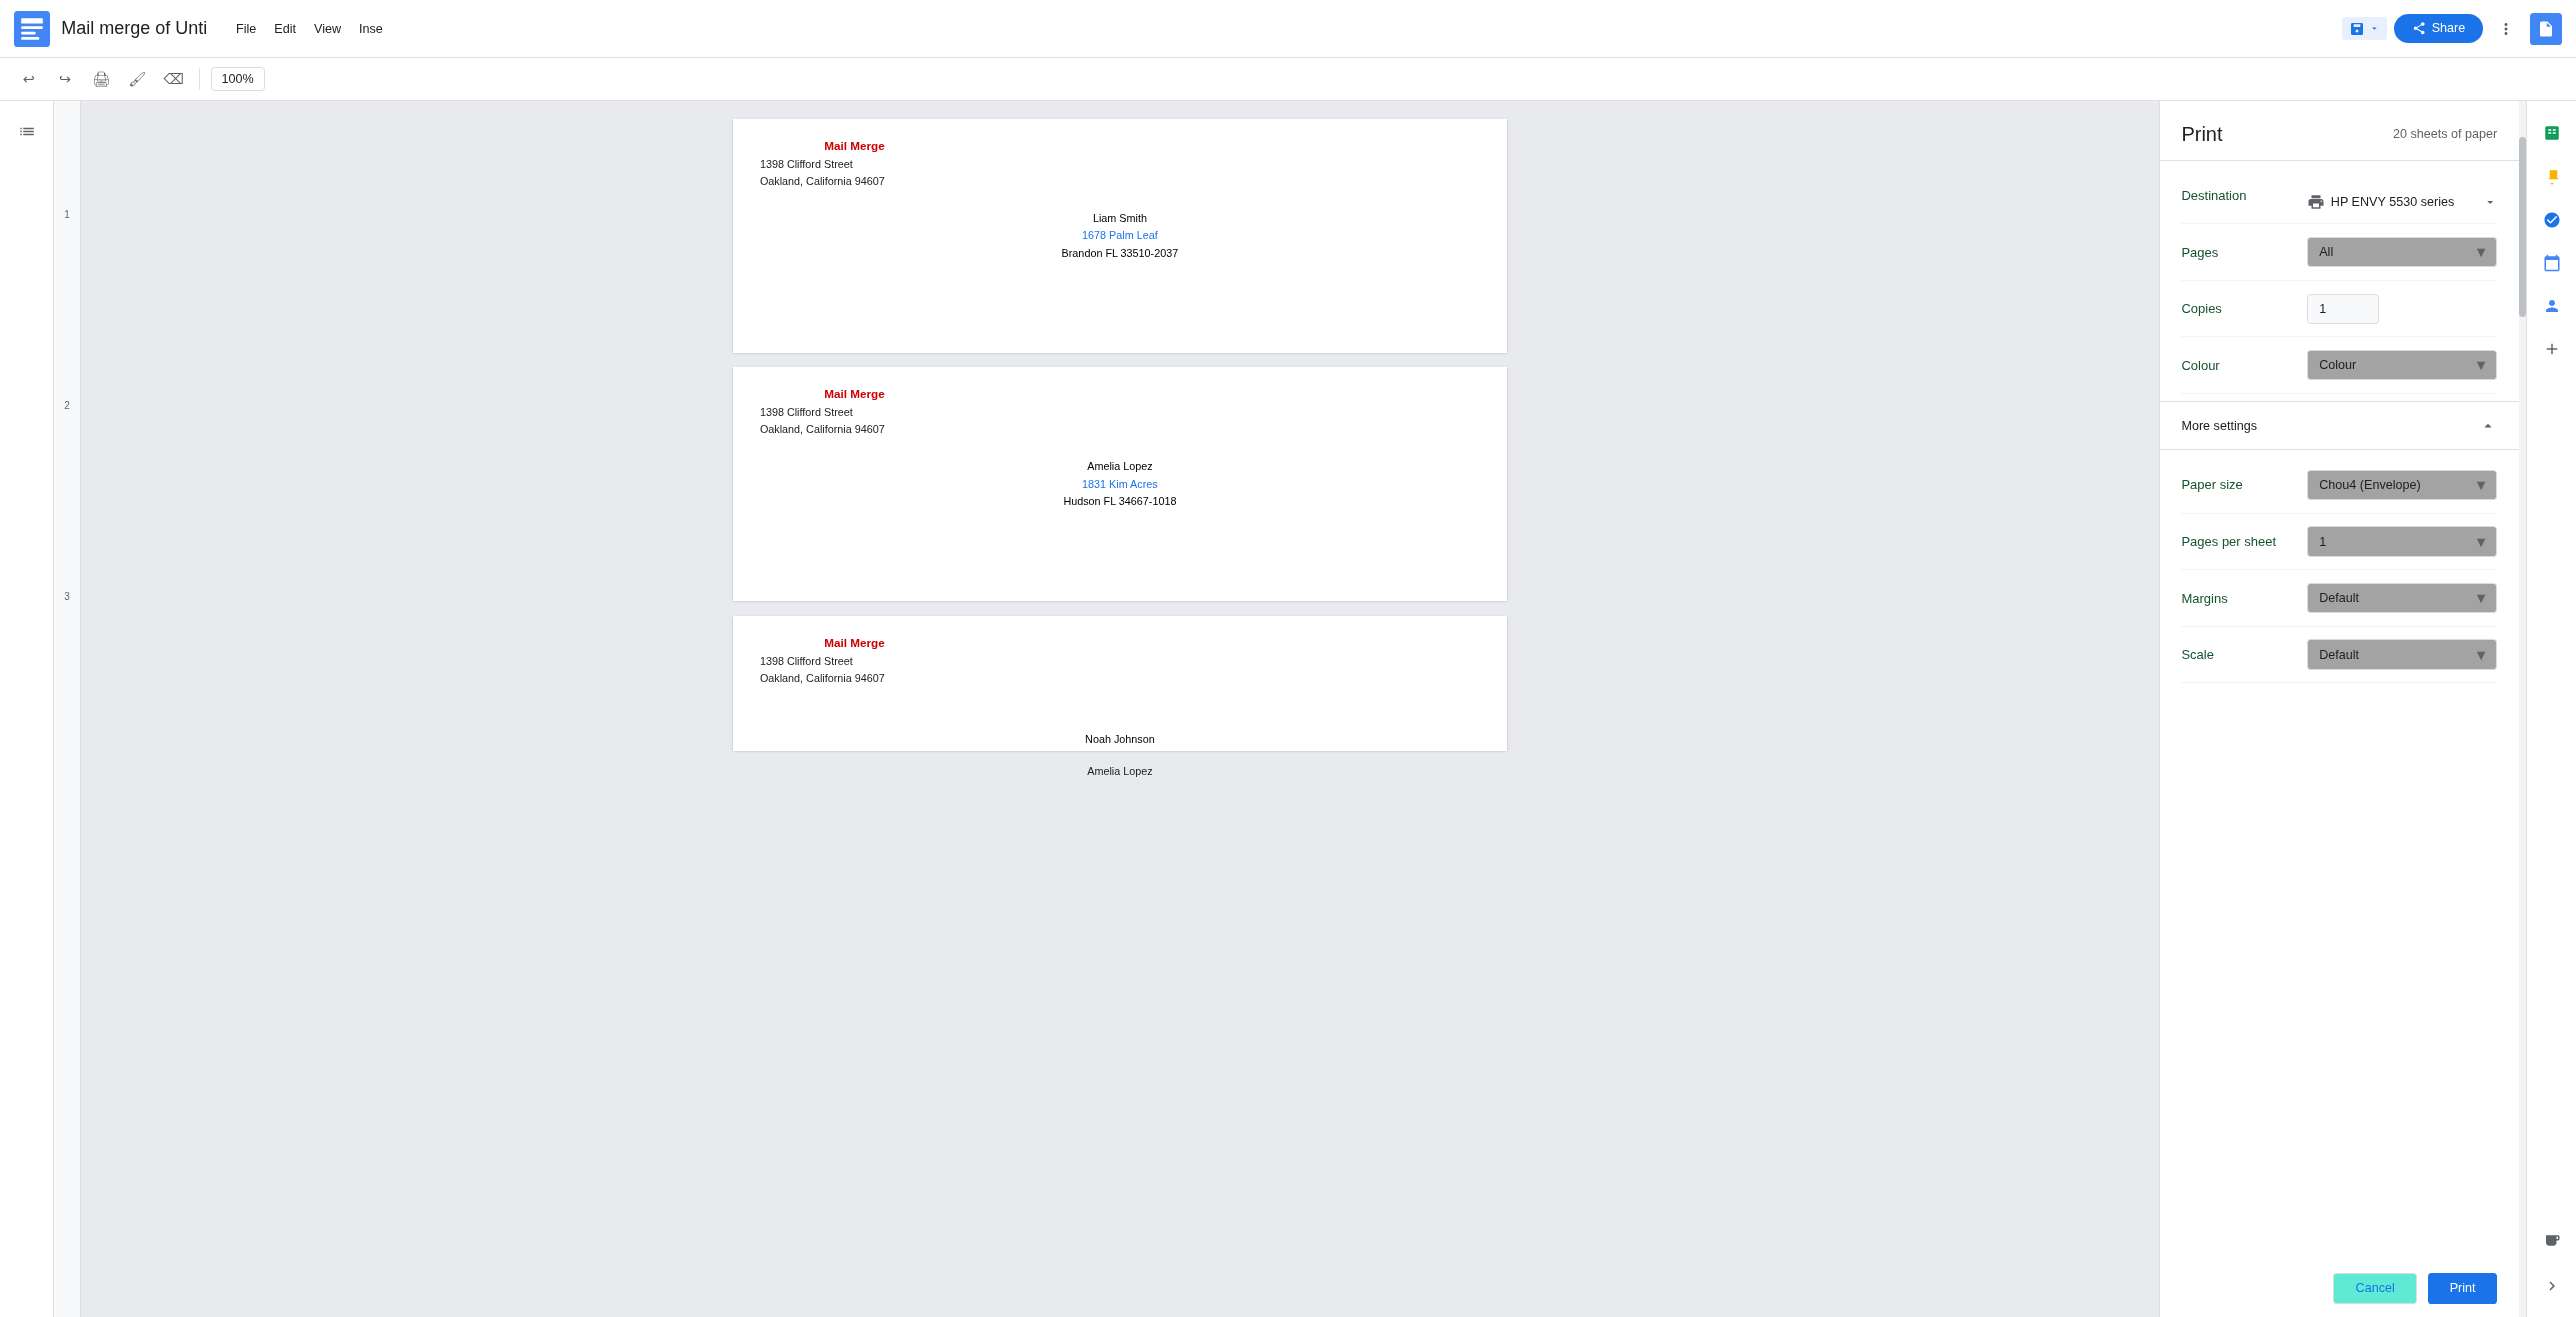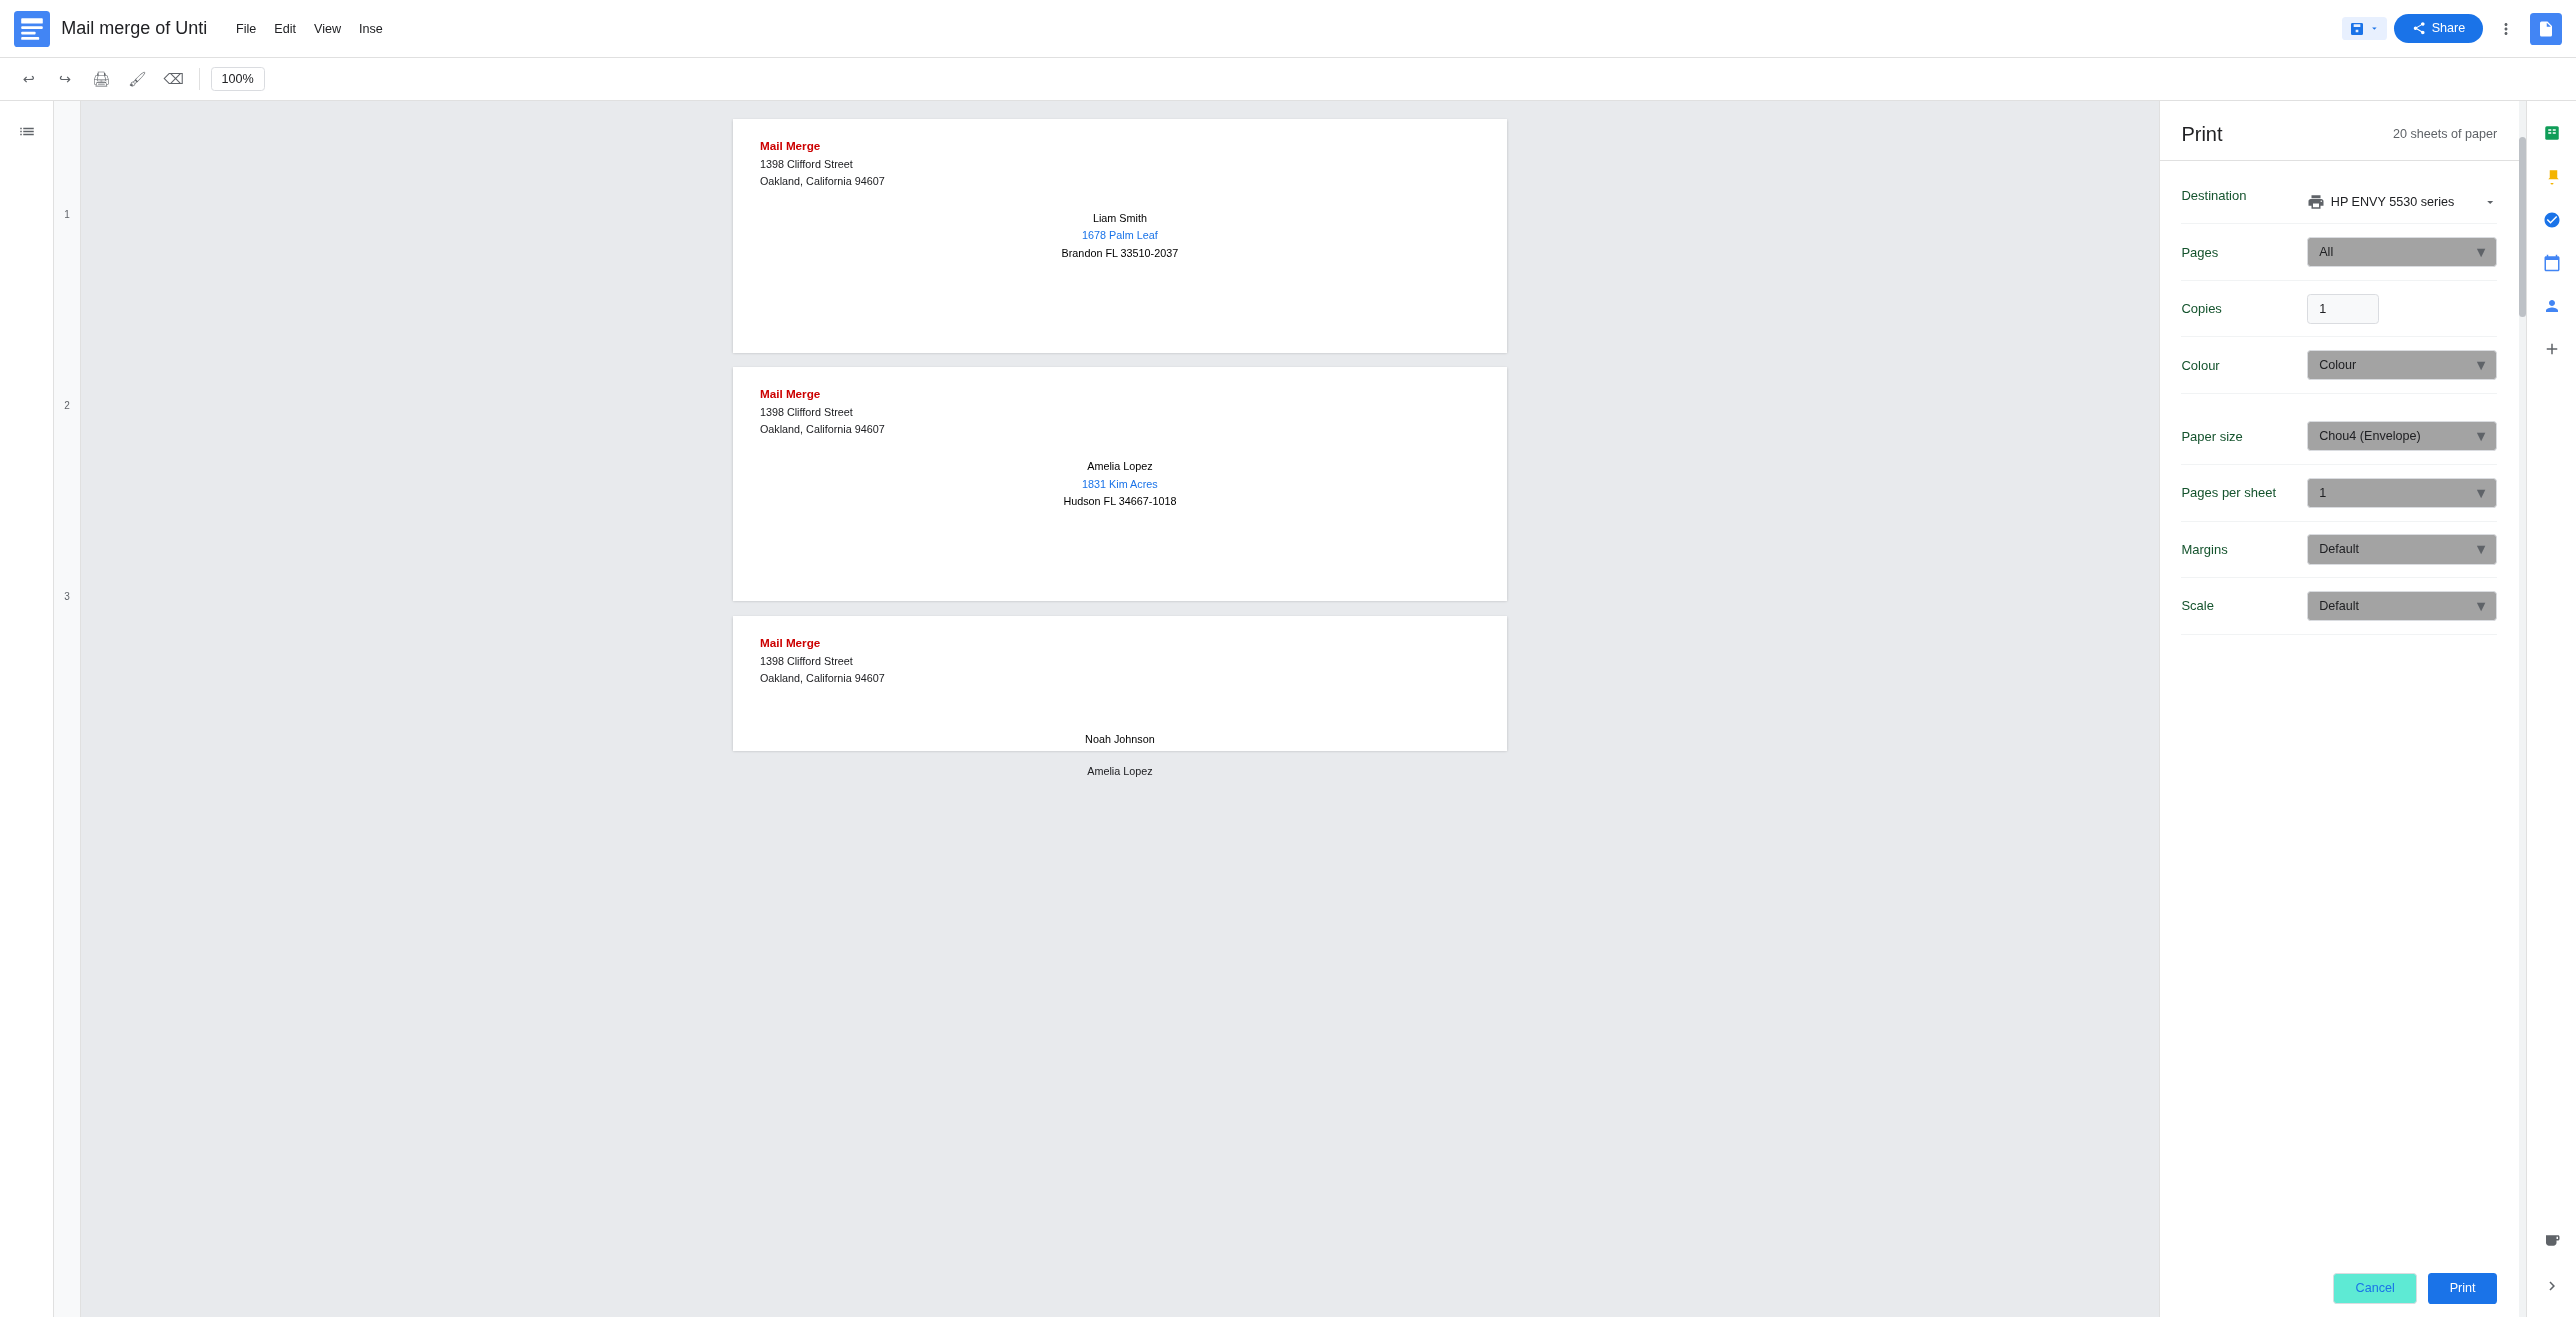--- a/index.html
+++ b/index.html
@@ -204,20 +204,21 @@
       position: absolute;
       top: 18px;
       left: 27px;
       font-size: 10.8px;
       line-height: 1.6;
     }
     .sender-name {
       color: #cc0000;
       font-weight: bold;
       font-size: 11.7px;
+      text-align: right;
     }
     .sender-detail {
       color: #202124;
     }
 
     .recipient-address {
       position: absolute;
       top: 50%;
       left: 50%;
       transform: translate(-50%, -50%);
@@ -540,20 +541,26 @@
           <select>
             <option>Colour</option>
             <option>Black &amp; white</option>
           </select>
           <span class="select-arrow">▼</span>
         </div>
       </div>
 
     </div>
 
+    <div class="more-settings-row">
+      <span class="more-settings-label">More settings</span>
+      <svg width="18" height="18" viewBox="0 0 24 24" fill="#5f6368">
+          <path d="M7 14l5-5 5 5z"></path>
+        </svg>
+    </div>
 
     <div class="print-section">
 
       <div class="print-row">
         <span class="print-label">Paper size</span>
         <div class="select-wrapper" style="position:relative;">
           <select>
             <option>Chou4 (Envelope)</option>
             <option>A4</option>
             <option>Letter</option>

